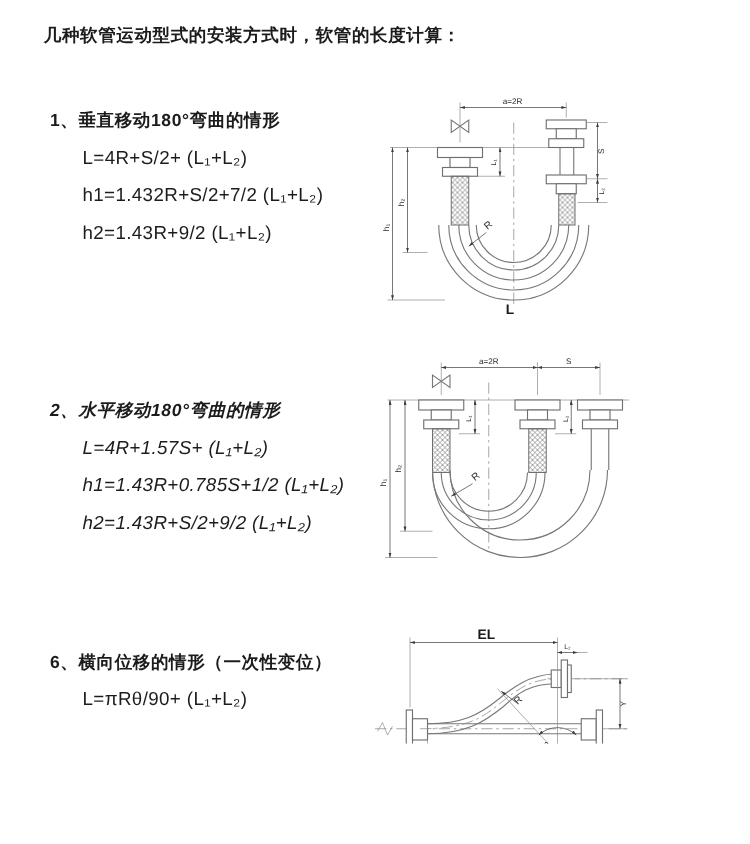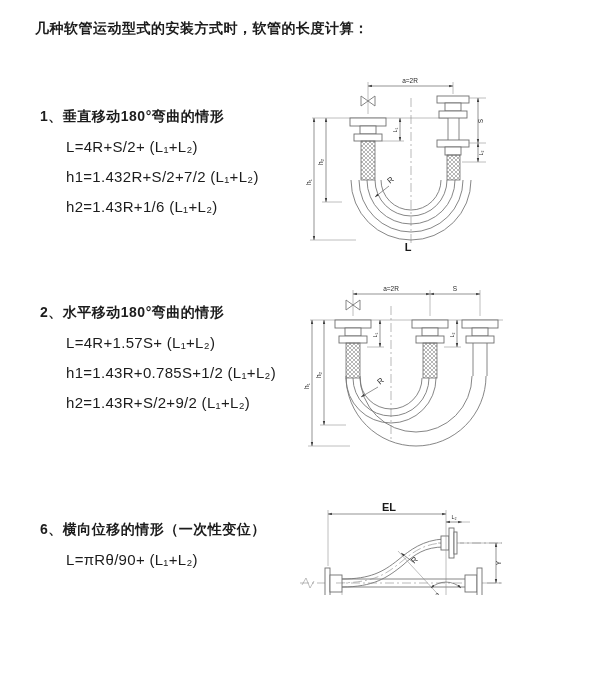--- a/index.html
+++ b/index.html
@@ -1,21 +1,21 @@
 <!DOCTYPE html>
 <html><head>
 <meta charset="utf-8">
 <style>
   html,body{margin:0;padding:0;background:#ffffff;}
   .page{position:relative;width:600px;height:595px;background:#fff;overflow:hidden;
         font-family:"Liberation Sans",sans-serif;color:#1c1c1c;}
   .title{position:absolute;left:35px;top:20px;font-size:14px;font-weight:600;letter-spacing:0.5px;}
   .section{position:absolute;left:40px;}
-  .sec1{top:108px;}
-  .sec2{top:304px;}
+  .sec1{top:88px;}
+  .sec2{top:320px;font-style:italic;}
   .sec3{top:521px;}
   .sec-heading{font-size:14px;font-weight:600;margin:0 0 6px 0;letter-spacing:0.5px;}
   .formula{font-size:15px;font-weight:400;margin:0;padding-left:26px;height:30px;line-height:30px;
            letter-spacing:0.3px;white-space:nowrap;}
   .diag{position:absolute;}
   .d1{left:298px;top:70px;}
   .d2{left:298px;top:280px;}
   .d3{left:294px;top:496px;}
   
   .drw{stroke:#787878;stroke-width:0.9;fill:none;}
@@ -32,21 +32,21 @@
 <body>
 
 <div class="page">
 
   <div class="title">几种软管运动型式的安装方式时，软管的长度计算：</div>
 
   <div class="section sec1">
     <p class="sec-heading">1、垂直移动180°弯曲的情形</p>
     <p class="formula">L=4R+S/2+ (L₁+L₂)</p>
     <p class="formula">h1=1.432R+S/2+7/2 (L₁+L₂)</p>
-    <p class="formula">h2=1.43R+1/6 (L₁+L₂)</p>
+    <p class="formula">h2=1.43R+9/2 (L₁+L₂)</p>
   </div>
 
   <div class="section sec2">
     <p class="sec-heading">2、水平移动180°弯曲的情形</p>
     <p class="formula">L=4R+1.57S+ (L₁+L₂)</p>
     <p class="formula">h1=1.43R+0.785S+1/2 (L₁+L₂)</p>
     <p class="formula">h2=1.43R+S/2+9/2 (L₁+L₂)</p>
   </div>
 
   <div class="section sec3">

